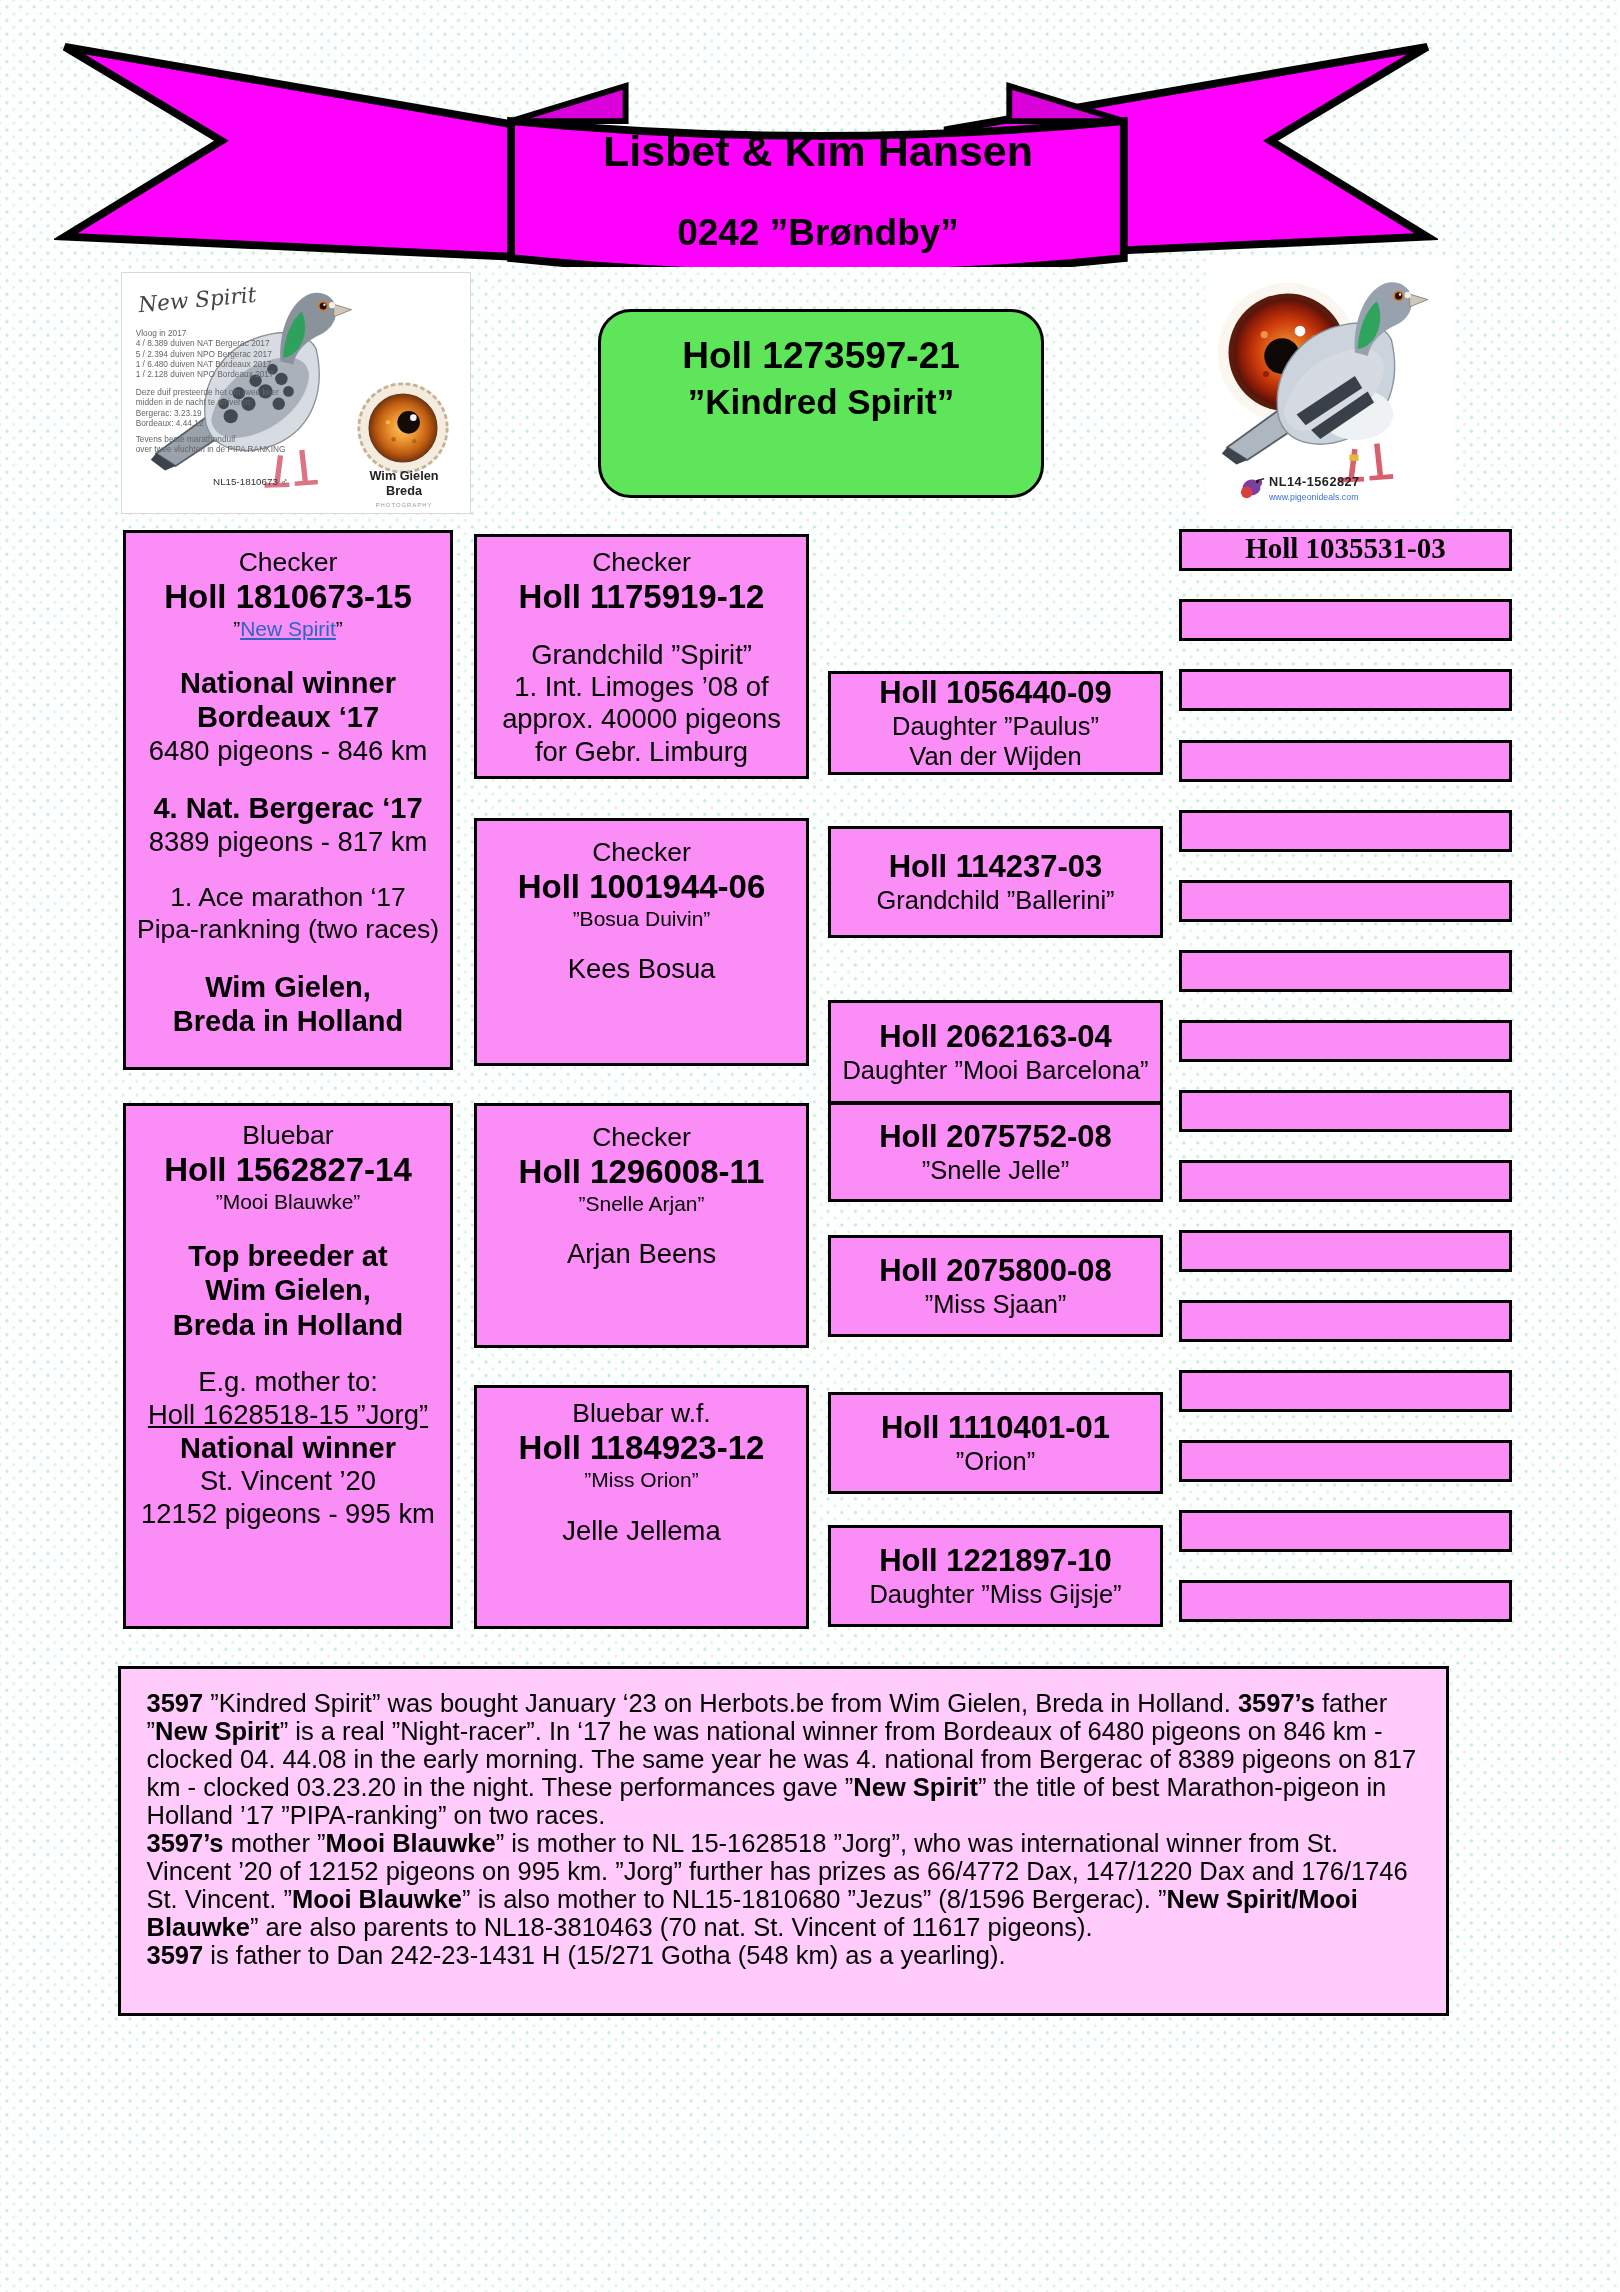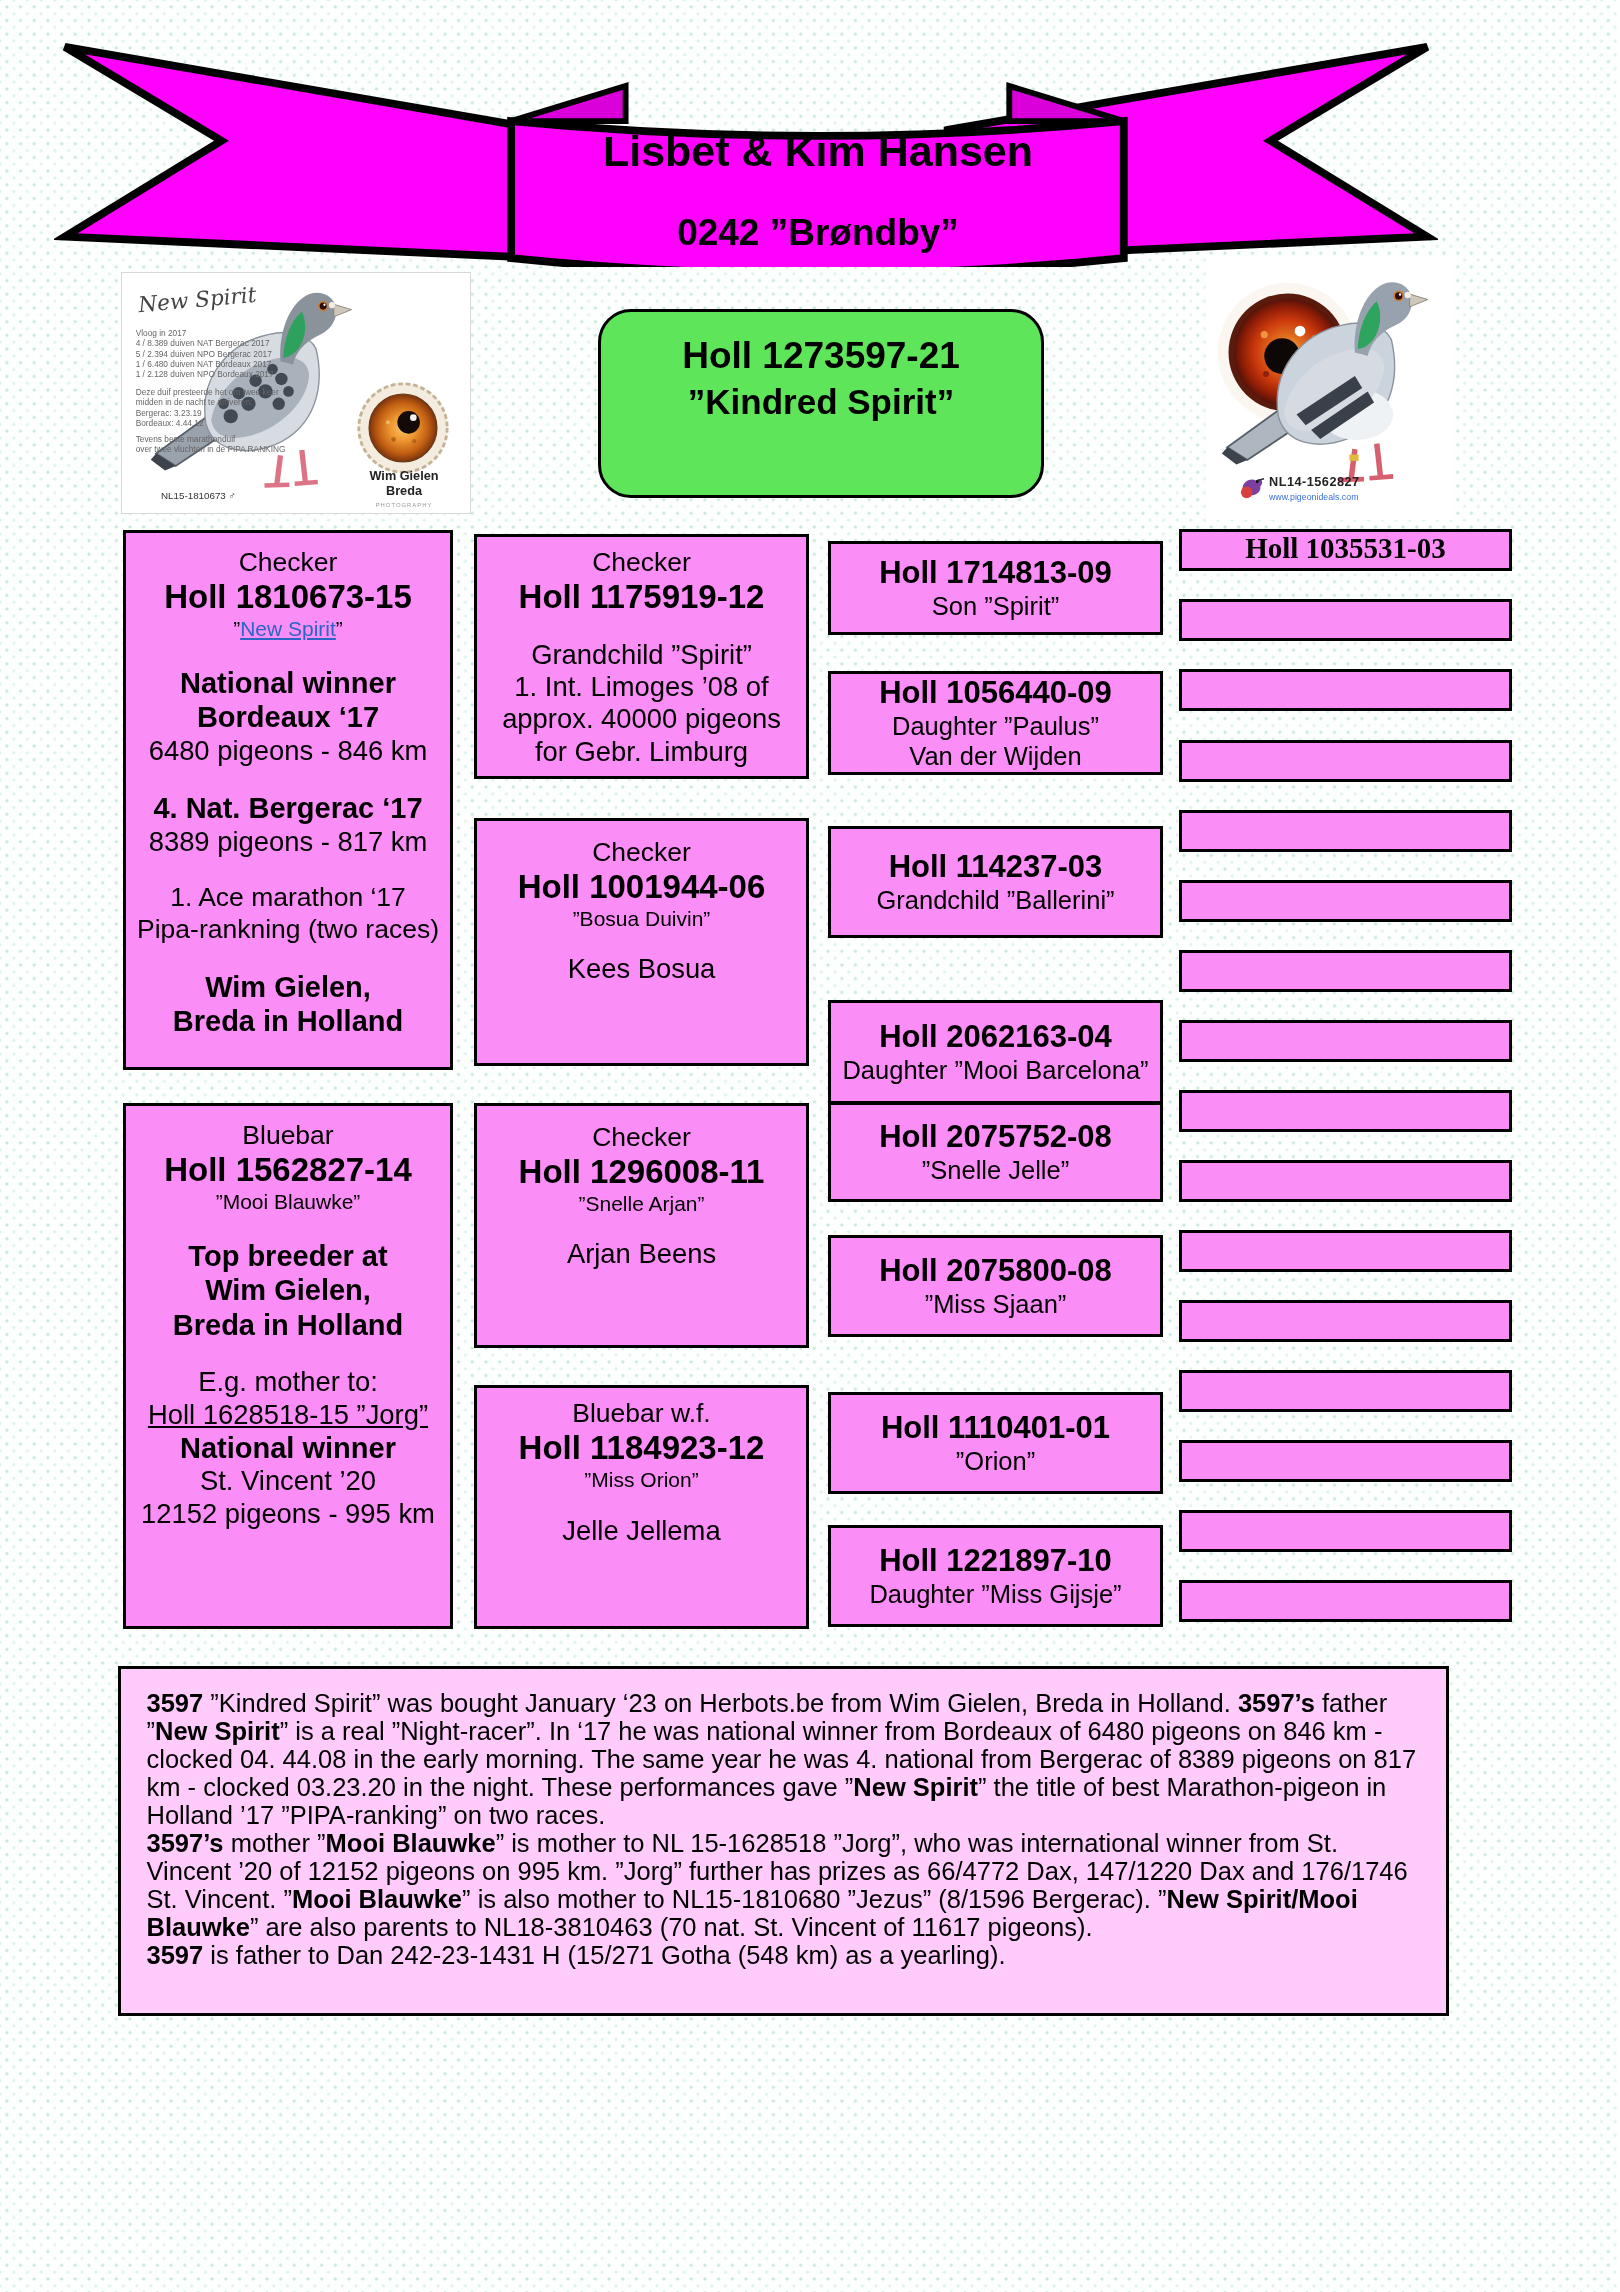--- a/index.html
+++ b/index.html
@@ -55,21 +55,21 @@
     font-family:"DejaVu Serif", serif;font-style:italic;font-size:21.6px;color:#444;
     transform:rotate(-5deg);
   }
   .tiny-block{position:absolute;left:13.7px;color:#666;font-size:8.3px;line-height:10.3px;text-align:left}
   .tb1{top:55px}
   .tb2{top:114px}
   .tb3{top:161px}
   .pigeon-left-svg{position:absolute;left:27.4px;top:3.9px;width:231px;height:227px}
   .eye-left-svg{position:absolute;left:234px;top:108px;width:94px;height:94px}
   .ring-left{
-    position:absolute;left:39px;top:217px;width:127px;text-align:left;
+    position:absolute;left:39px;top:203px;width:127px;text-align:right;
     font-size:9.8px;color:#333;
   }
   .credit{position:absolute;left:233px;top:196px;width:98px;text-align:center;font-size:12.7px;font-weight:bold;line-height:14.7px;color:#222}
   .credit-small{font-size:5.9px;font-weight:normal;color:#999;letter-spacing:1px}
   .photo-right{
     position:absolute;left:1206px;top:257px;width:247px;height:263px;
     background:#fff;overflow:hidden;
   }
   .eye-right-svg{position:absolute;left:9.8px;top:23.5px;width:143px;height:143px}
   .pigeon-right-svg{position:absolute;left:13.7px;top:0px;width:237px;height:251px}
@@ -319,24 +319,20 @@
       <div class="ln name">”Snelle Arjan”</div>
       <div class="ln n gap">Arjan Beens</div>
     </div>
   <div class="pbox" id="box-dd">
       <div class="ln sub">Bluebar w.f.</div>
       <div class="ln id">Holl 1184923-12</div>
       <div class="ln name">”Miss Orion”</div>
       <div class="ln n gap">Jelle Jellema</div>
     </div>
 
-  <div class="pbox box3" id="g1">
-      <div class="ln id">Holl 1714813-09</div>
-      <div class="ln sub">Son ”Spirit”</div>
-    </div>
   <div class="pbox box3" id="g2">
       <div class="ln id">Holl 1056440-09</div>
       <div class="ln sub">Daughter ”Paulus”</div>
       <div class="ln sub">Van der Wijden</div>
     </div>
   <div class="pbox box3" id="g3">
       <div class="ln id">Holl 114237-03</div>
       <div class="ln sub">Grandchild ”Ballerini”</div>
     </div>
   <div class="pbox box3" id="g4">

